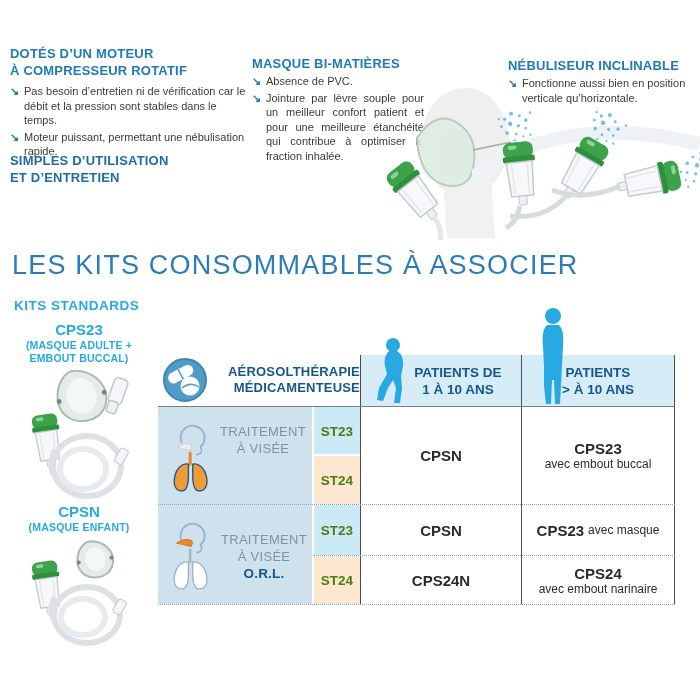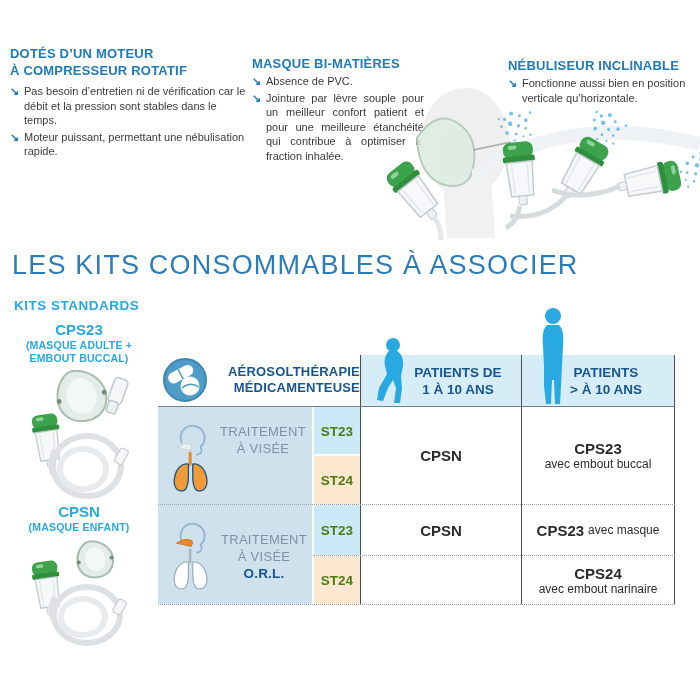--- a/index.html
+++ b/index.html
@@ -87,20 +87,22 @@
     <div class="bullet">
       <span class="arr">↘</span>
       <span class="txt">Pas besoin d’entretien ni de vérification car le débit et la pression sont stables dans le temps.</span>
     </div>
     <div class="bullet">
       <span class="arr">↘</span>
       <span class="txt">Moteur puissant, permettant une nébulisation rapide.</span>
     </div>
   </div>
 
+  <h3 class="abs feat-h feat-h2 preline" style="left:10px;top:152px;margin:0;">SIMPLES D’UTILISATION
+ET D’ENTRETIEN</h3>
 
   <h3 class="abs feat-h" style="left:252px;top:55px;margin:0;">MASQUE BI-MATIÈRES</h3>
 
   <div class="abs bullets just" style="left:252px;top:74px;width:172px;">
     <div class="bullet">
       <span class="arr">↘</span>
       <span class="txt" style="text-align:left">Absence de PVC.</span>
     </div>
     <div class="bullet">
       <span class="arr">↘</span>
@@ -221,21 +223,21 @@
     </svg>
     <svg class="abs" style="left:380px;top:-47px;" width="30" height="98" viewBox="0 0 30 98">
       <g fill="#29a9e1">
         <circle cx="15" cy="8" r="8"></circle>
         <path d="M9,17 C5,21 4,28 5,38 L6,58 L6,78 L8,96 L13,96 L14,72 L16,72 L17,96 L22,96 L23,78 L24,58 L25,38 C26,28 25,21 21,17 Z"></path>
       </g>
     </svg>
 
     <div class="abs col-h preline" style="left:250px;text-align:center;">PATIENTS DE
 1 À 10 ANS</div>
-    <div class="abs col-h preline" style="left:398px;">PATIENTS
+    <div class="abs col-h preline" style="left:390px;">PATIENTS
 &gt; À 10 ANS</div>
 
     <div class="abs label-cell"></div>
 
     <div class="abs stcell st23 cellflex" style="top:52px;height:48px;">
         <span>ST23</span>
       </div>
     <div class="abs stcell st24 cellflex" style="top:101px;height:48px;">
         <span>ST24</span>
       </div>
@@ -280,20 +282,23 @@
     </div>
 
     <div class="abs vcell cellflex" style="left:203px;top:150px;width:160px;height:50px;">
       <span class="code">CPSN</span>
     </div>
     <div class="abs vcell cellflex" style="left:364px;top:150px;width:152px;height:50px;flex-direction:row;gap:4px;">
       <span class="code">CPS23</span>
       <span class="note">avec masque</span>
     </div>
 
+    <div class="abs vcell cellflex" style="left:203px;top:201px;width:160px;height:48px;">
+      <span class="code">CPS24N</span>
+    </div>
     <div class="abs vcell cellflex" style="left:364px;top:201px;width:152px;height:48px;">
       <span class="code">CPS24</span>
       <span class="note">avec embout narinaire</span>
     </div>
 
     <div class="abs vline" style="left:202px;"></div>
     <div class="abs vline" style="left:363px;"></div>
     <div class="abs vline" style="left:516px;"></div>
     <div class="abs hline-solid"></div>
     <div class="abs" style="left:155px;top:99px;width:47px;height:2px;background:#ffffff;"></div>

